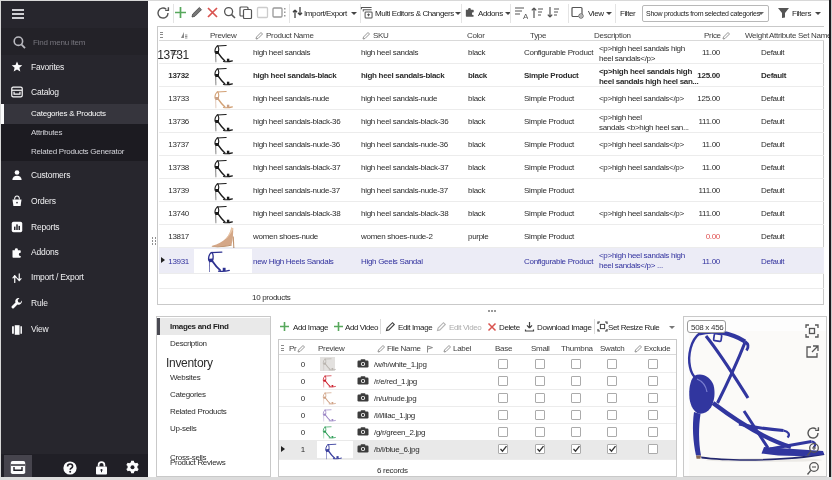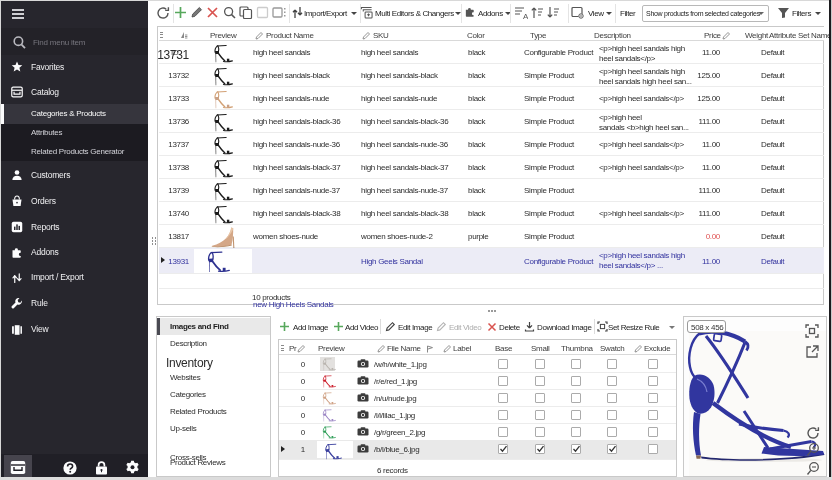--- a/index.html
+++ b/index.html
@@ -255,21 +255,21 @@
         </svg>
 <div class="abs" style="left:94px;top:7px;font-size:8px;letter-spacing:-0.3px;color:#2c2c2c;">high heel sandals</div>
 <div class="abs" style="left:202px;top:7px;font-size:8px;letter-spacing:-0.3px;color:#2c2c2c;">high heel sandals</div>
 <div class="abs" style="left:309px;top:7px;font-size:8px;letter-spacing:-0.3px;color:#2c2c2c;">black</div>
 <div class="abs" style="left:365px;top:7px;font-size:8px;letter-spacing:-0.3px;color:#2c2c2c;">Configurable Product</div>
 <div class="abs" style="left:440px;top:2.5px;font-size:8px;letter-spacing:-0.3px;color:#2c2c2c;">&lt;p&gt;high heel sandals high</div>
 <div class="abs" style="left:440px;top:12.5px;font-size:8px;letter-spacing:-0.3px;color:#2c2c2c;">heel sandals&lt;/p&gt;</div>
 <div class="abs" style="right:104px;top:7px;font-size:8px;letter-spacing:-0.3px;color:#2c2c2c;">11.00</div>
 <div class="abs" style="left:602px;top:7px;font-size:8px;letter-spacing:-0.3px;color:#2c2c2c;">Default</div>
 </div>
-<div class="row" style="top:37px;height:23px;">
+<div class="row" style="top:37px;height:23px;font-weight:bold;">
 <div class="abs" style="right:635px;top:7px;font-size:8px;letter-spacing:-0.3px;color:#2c2c2c;">13732</div>
 <svg class="abs" style="left:53px;top:2px;" width="21" height="20" viewBox="0 0 21 20">
           <g stroke="#1b1b1b" fill="none" stroke-linecap="round">
             <path d="M5.2 3 L14.2 2.5" stroke-width="1"></path>
             <path d="M5.4 2.9 C3.7 4.3 2.7 6.7 3.1 9.3" stroke-width="1.1"></path>
             <path d="M6 2.9 C6.9 4.7 7 7.6 6.3 9.6" stroke-width="1.1"></path>
             <path d="M6.4 10.4 C8.4 13.4 10.4 15.7 12.7 17.7" stroke-width="1.5"></path>
             <path d="M11.4 18.5 C14 18.9 18 18.6 20.4 17.9" stroke-width="1.1"></path>
           </g>
           <path d="M2.9 8.1 L6.9 7.9 L6.7 10.9 L3.3 11 Z" fill="#1b1b1b"></path>
@@ -441,21 +441,21 @@
             <path d="M5.2 3 L14.2 2.5" stroke-width="1"></path>
             <path d="M5.4 2.9 C3.7 4.3 2.7 6.7 3.1 9.3" stroke-width="1.1"></path>
             <path d="M6 2.9 C6.9 4.7 7 7.6 6.3 9.6" stroke-width="1.1"></path>
             <path d="M6.4 10.4 C8.4 13.4 10.4 15.7 12.7 17.7" stroke-width="1.5"></path>
             <path d="M11.4 18.5 C14 18.9 18 18.6 20.4 17.9" stroke-width="1.1"></path>
           </g>
           <path d="M2.9 8.1 L6.9 7.9 L6.7 10.9 L3.3 11 Z" fill="#2d3190"></path>
           <path d="M3.5 10.5 L4.1 10.5 L4.2 19.3 L3.7 19.3 Z" fill="#2d3190"></path>
           <rect x="14.9" y="15.7" width="2.4" height="2.7" fill="#2d3190"></rect>
         </svg>
-<div class="abs" style="left:94px;top:9px;font-size:8px;letter-spacing:-0.3px;color:#32329e;margin-top:43px;">new High Heels Sandals</div>
+<div class="abs" style="left:94px;top:9px;font-size:8px;letter-spacing:-0.3px;color:#32329e;">new High Heels Sandals</div>
 <div class="abs" style="left:202px;top:9px;font-size:8px;letter-spacing:-0.3px;color:#32329e;">High Geels Sandal</div>
 <div class="abs" style="left:365px;top:9px;font-size:8px;letter-spacing:-0.3px;color:#32329e;">Configurable Product</div>
 <div class="abs" style="left:440px;top:2.5px;font-size:8px;letter-spacing:-0.3px;color:#32329e;">&lt;p&gt;high heel sandals high</div>
 <div class="abs" style="left:440px;top:12.5px;font-size:8px;letter-spacing:-0.3px;color:#32329e;">heel sandals&lt;/p&gt; ...</div>
 <div class="abs" style="right:104px;top:9px;font-size:8px;letter-spacing:-0.3px;color:#32329e;">11.00</div>
 <div class="abs" style="left:602px;top:9px;font-size:8px;letter-spacing:-0.3px;color:#32329e;">Default</div>
 <div class="abs" style="left:2px;top:9px;width:0;height:0;border-top:3.5px solid transparent;border-bottom:3.5px solid transparent;border-left:4.5px solid #222;"></div>
 </div>
 <div class="abs" style="left:1px;top:261px;width:665px;height:17px;border-top:1px solid #ececec;"></div>
 <div class="abs" style="left:94px;top:266px;font-size:8px;letter-spacing:-0.3px;color:#2c2c2c;">10 products</div>

